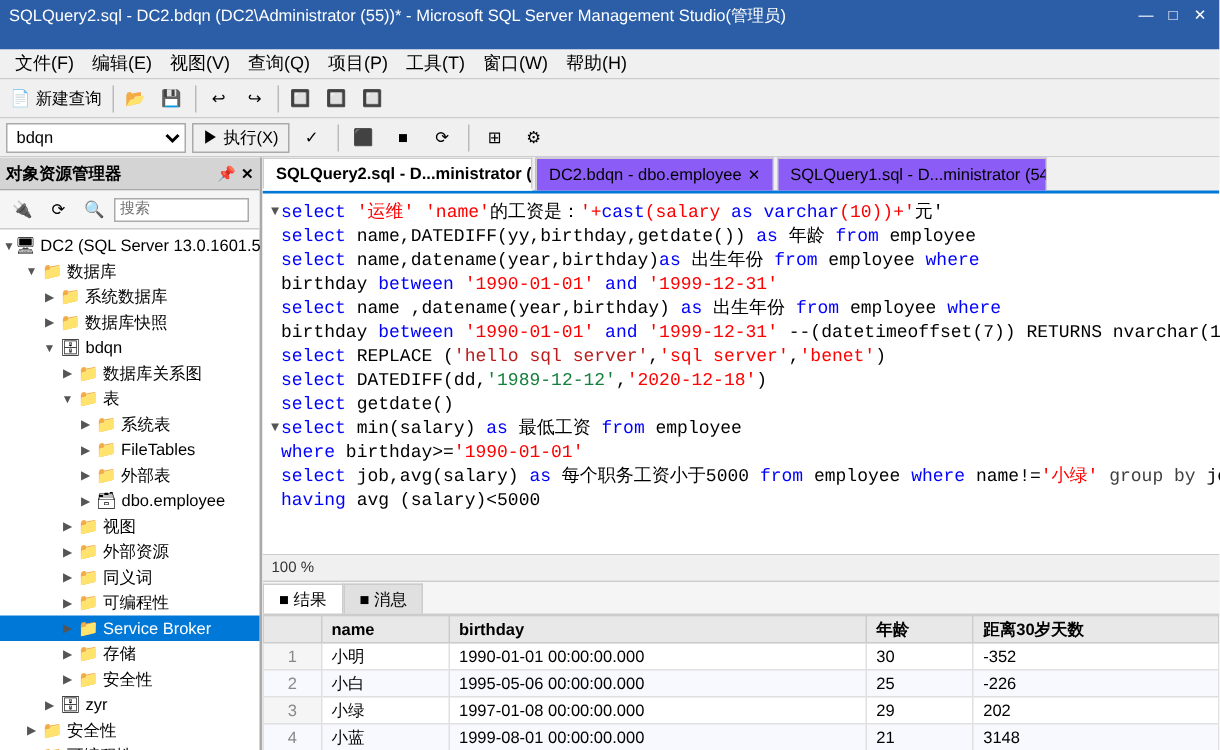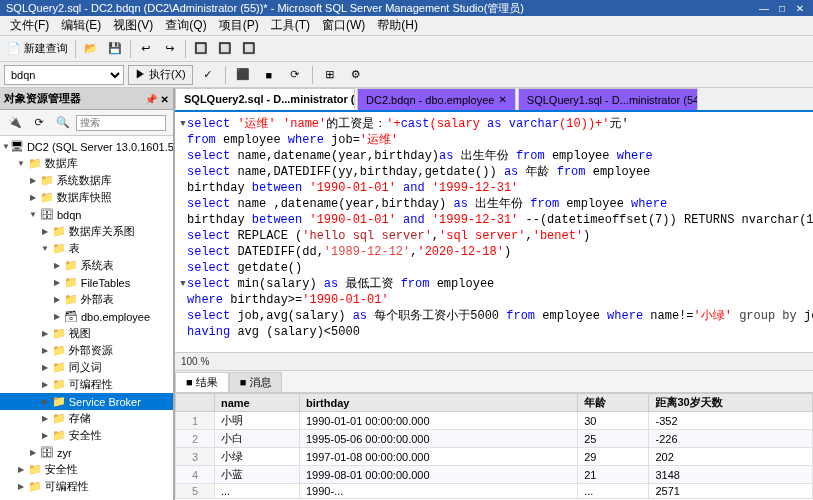--- a/index.html
+++ b/index.html
@@ -4,23 +4,23 @@
   <style>
     * { margin: 0; padding: 0; box-sizing: border-box; }
     body { font-family: 'Microsoft YaHei', SimSun, Arial, sans-serif; font-size: 12px; background: #f0f0f0; overflow: hidden; width: 813px; height: 500px; }
 
     
     #titlebar {
       background: #2b5ea7;
       color: white;
       font-size: 11px;
       padding: 3px 6px;
-      height: 16px;
-      display: flex;
-      align-items: center;
+      height: 33px;
+      display: flex;
+      align-items: flex-start;
       justify-content: space-between;
     }
     #titlebar-controls { display: flex; gap: 4px; }
     #titlebar-controls span { width: 14px; height: 14px; display: inline-flex; align-items: center; justify-content: center; cursor: pointer; font-size: 10px; }
 
     
     #menubar {
       background: #f0f0f0;
       height: 20px;
       display: flex;
@@ -497,49 +497,45 @@
         </div>
       </div>
 
     <div id="query-area">
         <div class="code-line">
           <span class="line-indicator">▼</span>
           <span class="code-text"><span style="color:#0000ff">select</span> <span style="color:#ff0000">'运维'</span> <span style="color:#ff0000">'name'</span>的工资是：<span style="color:#ff0000">'+<span style="color:#0000ff">cast</span>(salary <span style="color:#0000ff">as</span> <span style="color:#0000ff">varchar</span>(10))+'</span>元'</span>
         </div>
         <div class="code-line">
           <span class="line-indicator"></span>
-          <span class="code-text"><span style="color:#0000ff">from</span> employee <span style="color:#0000ff">where</span> job=<span style="color:#ff0000">'运维'</span></span>
+          <span class="code-text"><span style="color:#0000ff">select</span> name,DATEDIFF(yy,birthday,getdate()) <span style="color:#0000ff">as</span> 年龄 <span style="color:#0000ff">from</span> employee</span>
         </div>
         <div class="code-line">
           <span class="line-indicator"></span>
           <span class="code-text"><span style="color:#0000ff">select</span> name,datename(year,birthday)<span style="color:#0000ff">as</span> 出生年份 <span style="color:#0000ff">from</span> employee <span style="color:#0000ff">where</span></span>
         </div>
         <div class="code-line">
           <span class="line-indicator"></span>
-          <span class="code-text"><span style="color:#0000ff">select</span> name,DATEDIFF(yy,birthday,getdate()) <span style="color:#0000ff">as</span> 年龄 <span style="color:#0000ff">from</span> employee</span>
-        </div>
-        <div class="code-line">
-          <span class="line-indicator"></span>
           <span class="code-text">birthday <span style="color:#0000ff">between</span> <span style="color:#ff0000">'1990-01-01'</span> <span style="color:#0000ff">and</span> <span style="color:#ff0000">'1999-12-31'</span></span>
         </div>
         <div class="code-line">
           <span class="line-indicator"></span>
           <span class="code-text"><span style="color:#0000ff">select</span> name ,datename(year,birthday) <span style="color:#0000ff">as</span> 出生年份 <span style="color:#0000ff">from</span> employee <span style="color:#0000ff">where</span></span>
         </div>
         <div class="code-line">
           <span class="line-indicator"></span>
           <span class="code-text">birthday <span style="color:#0000ff">between</span> <span style="color:#ff0000">'1990-01-01'</span> <span style="color:#0000ff">and</span> <span style="color:#ff0000">'1999-12-31'</span> --(datetimeoffset(7)) RETURNS nvarchar(1</span>
         </div>
         <div class="code-line">
           <span class="line-indicator"></span>
           <span class="code-text"><span style="color:#0000ff">select</span> REPLACE (<span style="color:#b91c1c">'hello sql server'</span>,<span style="color:#ff0000">'sql server'</span>,<span style="color:#ff0000">'benet'</span>)</span>
         </div>
         <div class="code-line">
           <span class="line-indicator"></span>
-          <span class="code-text"><span style="color:#0000ff">select</span> DATEDIFF(dd,<span style="color:#ef4444">'1989-12-12'</span>,<span style="color:#ff0000">'2020-12-18'</span>)</span>
+          <span class="code-text"><span style="color:#0000ff">select</span> DATEDIFF(dd,<span style="color:#15803d">'1989-12-12'</span>,<span style="color:#ff0000">'2020-12-18'</span>)</span>
         </div>
         <div class="code-line">
           <span class="line-indicator"></span>
           <span class="code-text"><span style="color:#0000ff">select</span> getdate()</span>
         </div>
         <div class="code-line">
           <span class="line-indicator">▼</span>
           <span class="code-text"><span style="color:#0000ff">select</span> min(salary) <span style="color:#0000ff">as</span> 最低工资 <span style="color:#0000ff">from</span> employee</span>
         </div>
         <div class="code-line">

